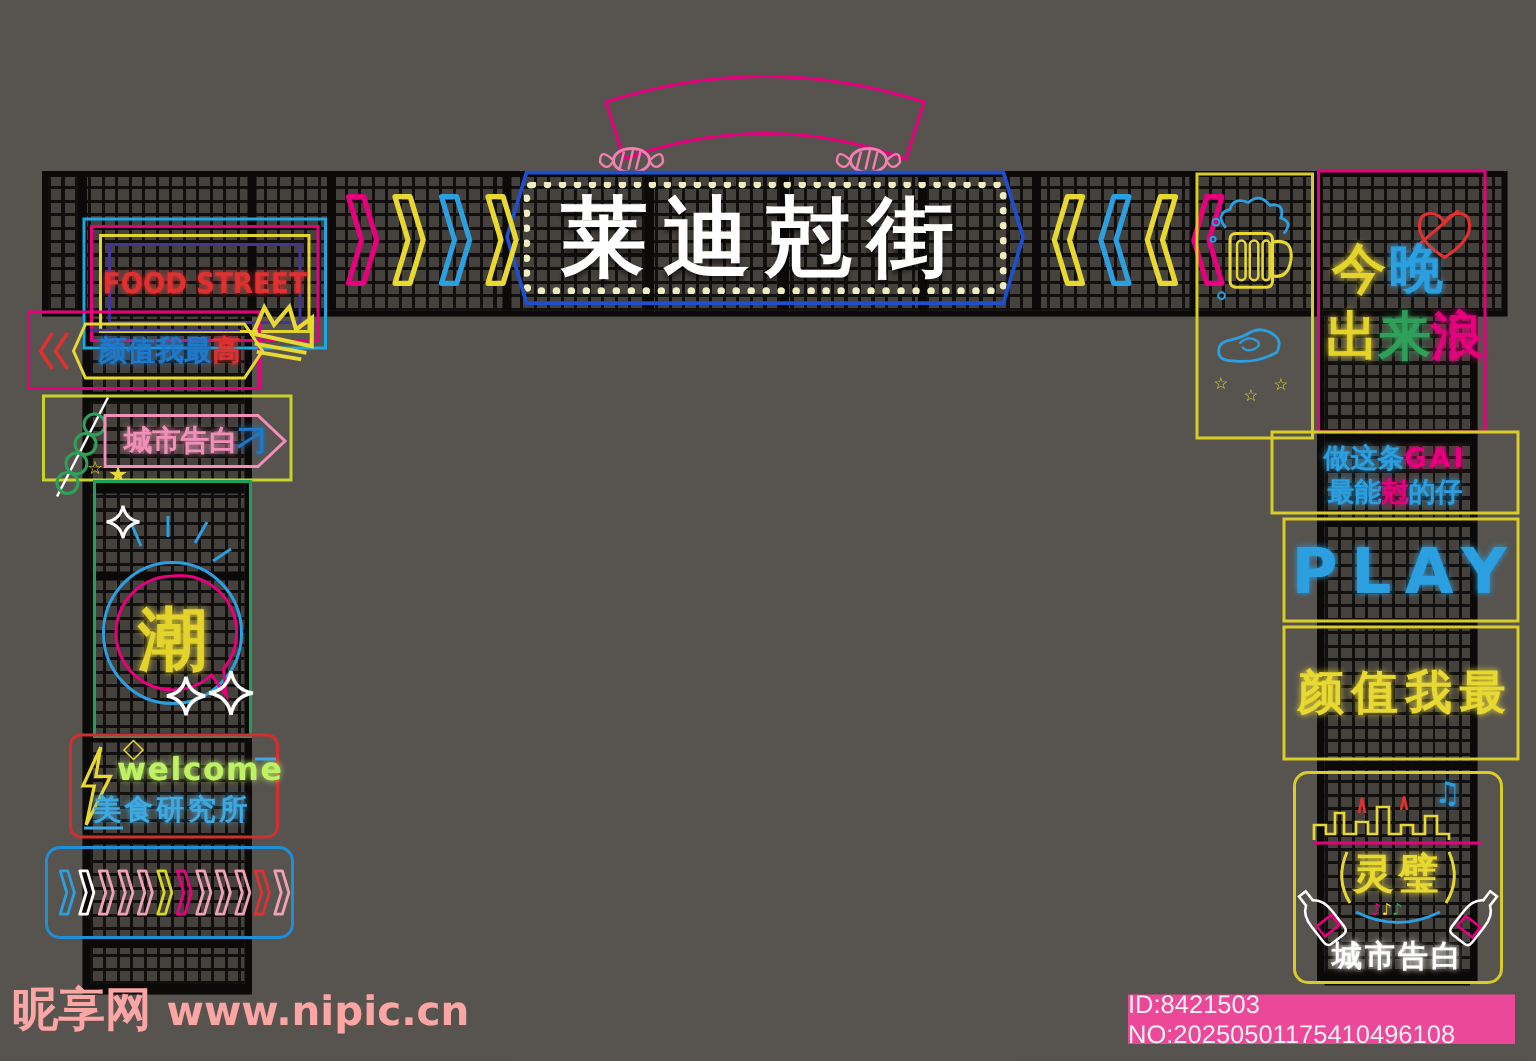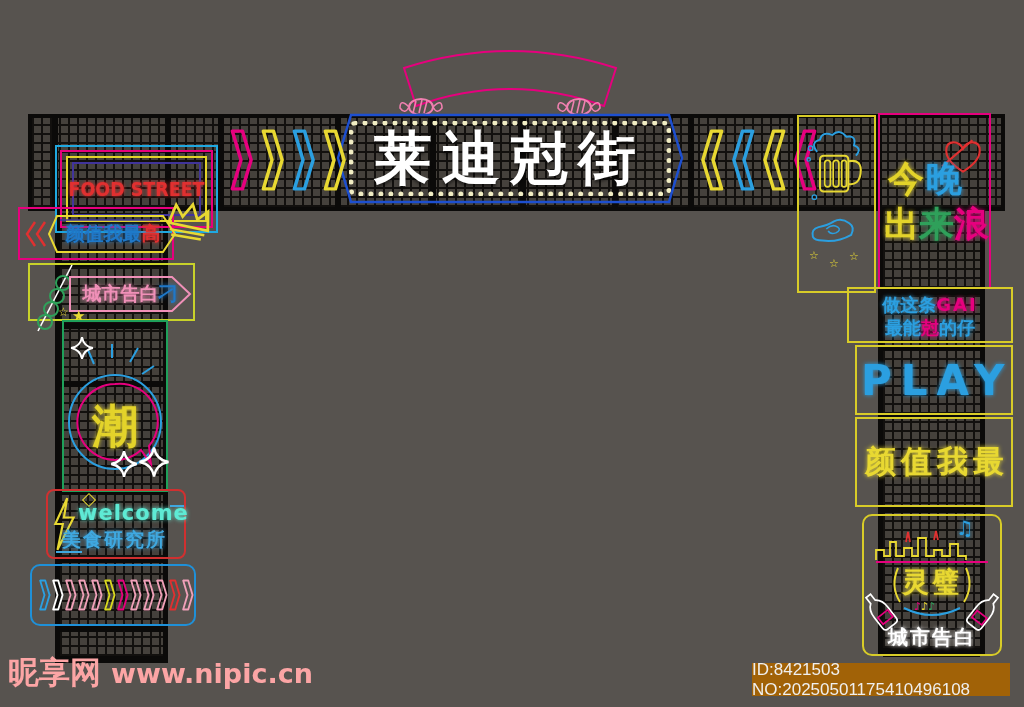--- a/index.html
+++ b/index.html
@@ -180,21 +180,21 @@
     <svg class="abs" style="left:74px;top:124px;" width="32" height="32" viewBox="0 0 22 22">
       <path d="M11 1 Q12.5 9.5 21 11 Q12.5 12.5 11 21 Q9.5 12.5 1 11 Q9.5 9.5 11 1 Z" fill="none" stroke="#ffffff" stroke-width="1.6"></path>
     </svg>
   </div>
 
   <div class="abs" style="left:46px;top:489px;width:140px;height:70px;border:2px solid #d03030;border-radius:8px;box-sizing:border-box;">
     <svg class="abs" style="left:3px;top:4px;" width="28" height="58" viewBox="0 0 26 52">
       <path d="M15 2 L4 26 L11 26 L6 50 L21 20 L12 20 Z" fill="none" stroke="#e8d832" stroke-width="2"></path>
     </svg>
     <div class="abs" style="left:36px;top:4px;width:8px;height:8px;border:1.6px solid #e8d832;transform:rotate(45deg);"></div>
-    <div class="abs glow" style="left:30px;top:10px;width:100px;text-align:center;color:#5eead4;font-size:21px;font-weight:bold;letter-spacing:1px;">welcome</div>
+    <div class="abs glow" style="left:30px;top:10px;width:100px;text-align:center;color:#bef264;font-size:21px;font-weight:bold;letter-spacing:1px;">welcome</div>
     <div class="abs cjk glow" style="left:14px;top:36px;width:118px;text-align:left;color:#3fa8e0;font-size:19px;letter-spacing:2px;">美食研究所</div>
     <div class="abs" style="left:122px;top:14px;width:14px;height:2px;background:#3fa8e0;"></div>
     <div class="abs" style="left:8px;top:60px;width:26px;height:2px;background:#3fa8e0;"></div>
   </div>
 
   <div class="abs" style="left:30px;top:564px;width:166px;height:62px;border:2.5px solid #1f90d8;border-radius:10px;box-sizing:border-box;display:flex;align-items:center;padding-left:6px;">
     <svg class="chev" viewBox="0 0 18 44">
         <path d="M3 2h7l6 20-6 20H3l6-20z" fill="none" stroke-width="2.6" stroke-linejoin="round" stroke="#2b9fe0"></path>
       </svg>
     <svg class="chev" viewBox="0 0 18 44">
@@ -306,17 +306,17 @@
       <path d="M7 2 h6 v8 q6 4 6 14 v14 q0 4 -4 4 h-10 q-4 0 -4 -4 v-14 q0 -10 6 -14 Z" fill="none" stroke="#ffffff" stroke-width="1.8"></path>
       <rect x="4" y="26" width="13" height="9" fill="none" stroke="#e6007e" stroke-width="1.8"></rect>
     </svg>
     <div class="abs cjk glow" style="left:0;right:0;top:108px;text-align:center;color:#ffffff;font-size:20px;letter-spacing:2px;">城市告白</div>
   </div>
 
   <div class="abs" style="left:8px;top:652px;display:flex;align-items:baseline;gap:10px;">
     <span class="wm" style="font-size:31px;">昵享网</span>
     <span class="wm" style="font-size:27px;">www.nipic.cn</span>
   </div>
-  <div class="abs" style="left:752px;top:663px;width:258px;height:33px;background:#a16207;display:flex;align-items:center;justify-content:center;">
+  <div class="abs" style="left:752px;top:663px;width:258px;height:33px;background:#ec4899;display:flex;align-items:center;justify-content:center;">
     <span style="color:#efefef;font-size:17px;font-family:'Liberation Sans',sans-serif;">ID:8421503 NO:20250501175410496108</span>
   </div>
 
 </div>
 
 </body></html>

